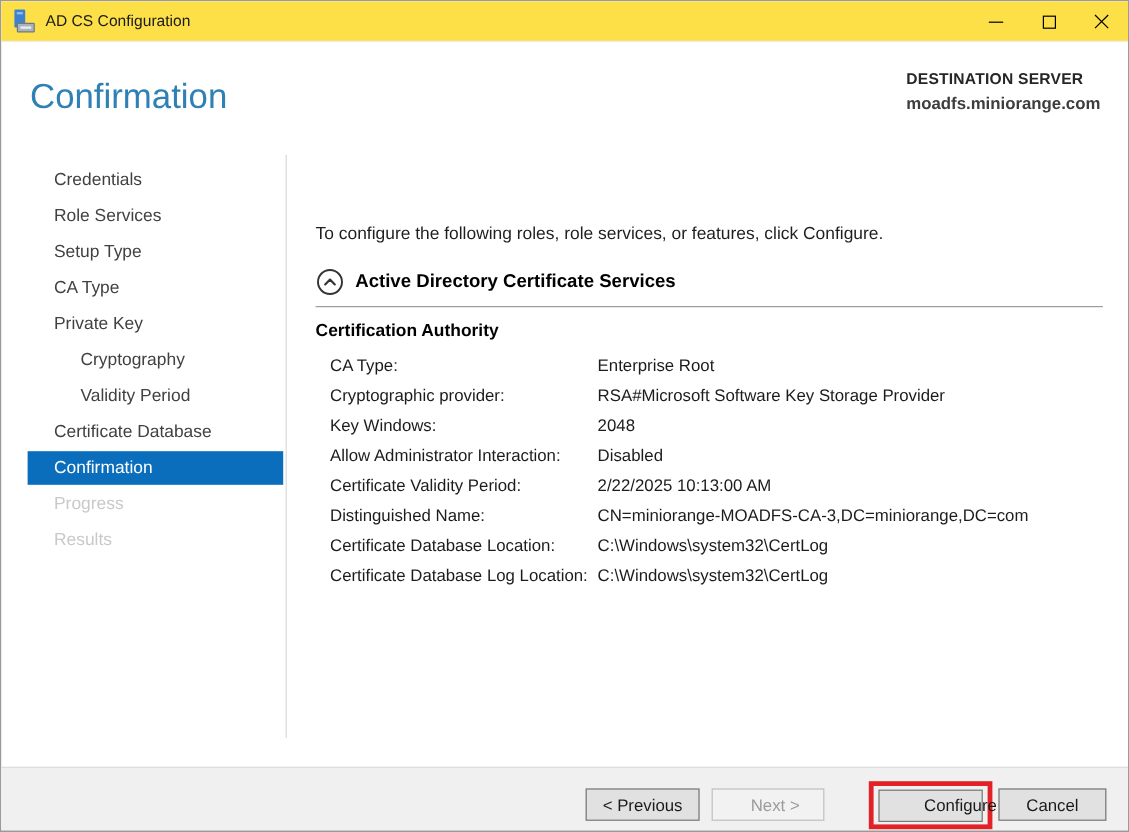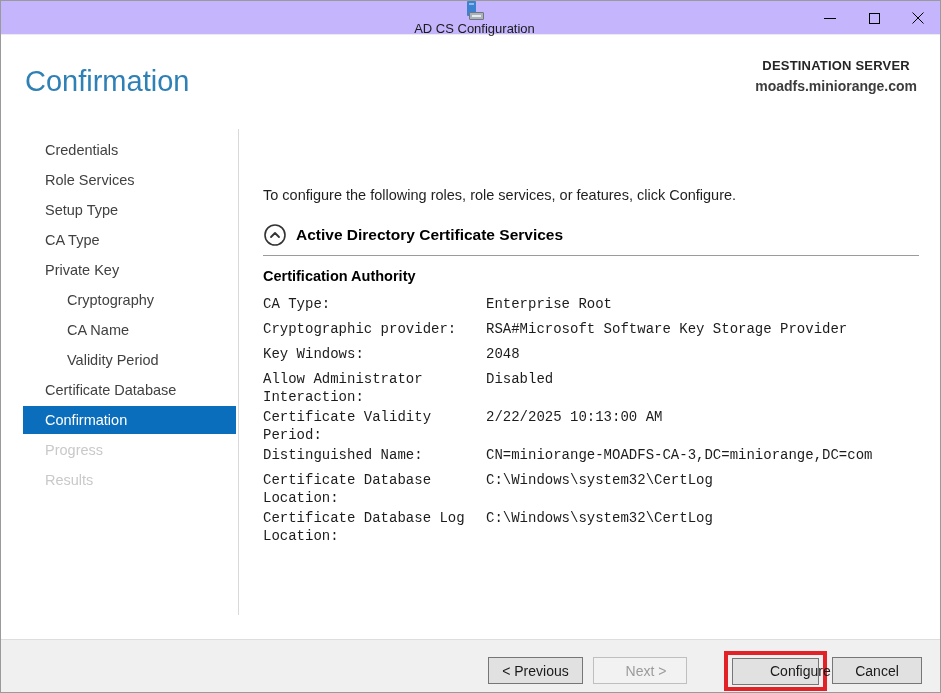--- a/index.html
+++ b/index.html
@@ -11,41 +11,41 @@
     width: 941px; height: 693px;
     background: #ffffff;
     border: 1px solid #9a9a9a;
     overflow: hidden;
     margin: 0 auto;
   }
 
   
   .titlebar {
     position: absolute; top: 0; left: 0; right: 0; height: 34px;
-    background: #c4b5fd;
+    background: #fde047;
     border-bottom: 1px solid #ececec;
-    display: flex; align-items: center; flex-direction: column;
+    display: flex; align-items: center;
   }
   .app-icon { position: relative; width: 20px; height: 20px; margin-left: 9px; flex: 0 0 auto; }
   .app-icon .tower { position: absolute; left: 2px; top: 0; width: 9px; height: 15px; background: #3d82d1; border-radius: 1px; }
   .app-icon .tower:before { content:""; position:absolute; left:2px; top:2px; width:5px; height:2px; background:#8fb9e8; }
   .app-icon .keyboard { position: absolute; left: 4px; top: 11px; width: 15px; height: 8px; background: #aab3bc; border: 1px solid #6f7780; border-radius: 1px; }
   .app-icon .keyboard:before { content:""; position:absolute; left:2px; top:2px; width:9px; height:2px; background:#e8ebee; }
   .titlebar-title { margin-left: 8px; font-size: 13px; color: #1a1a1a; }
   .caption-buttons { position: absolute; right: 0; top: 0; height: 34px; display: flex; }
   .caption-btn { width: 44px; height: 34px; display: flex; align-items: center; justify-content: center; background: transparent; border: none; cursor: pointer; }
   .glyph-min { display: block; width: 12px; height: 0; border-top: 1px solid #000; }
   .glyph-max { display: block; width: 11px; height: 11px; border: 1px solid #000; }
 
   
   .page-title {
     position: absolute; left: 24px; top: 64px;
     font-size: 29px; font-weight: 300; color: #2e80b5;
   }
-  .dest { position: absolute; right: 23px; top: 57px; text-align: center; }
+  .dest { position: absolute; right: 23px; top: 57px; text-align: left; }
   .dest-label { font-size: 13px; font-weight: bold; color: #262626; letter-spacing: .2px; }
   .dest-server { margin-top: 5px; font-size: 14px; font-weight: bold; color: #3d3d3d; }
 
   
   .sidebar { position: absolute; left: 0; top: 135px; width: 237px; }
   .nav-item {
     height: 28px; margin-bottom: 2px; margin-left: 22px; width: 213px;
     display: flex; align-items: center;
     padding-left: 22px;
     font-size: 14.5px; color: #414141; cursor: pointer;
@@ -56,21 +56,21 @@
   .v-divider { position: absolute; left: 237px; top: 128px; width: 1px; height: 486px; background: #d9d9d9; }
 
   
   .content { position: absolute; left: 262px; top: 138px; width: 656px; margin-top: 48px; }
   .intro { font-size: 14.5px; color: #1f1f1f; }
   .section-row { position: absolute; top: 36px; left: 0; display: flex; align-items: center; }
   .expander { width: 24px; height: 24px; cursor: pointer; background: none; border: none; padding: 0; display: block; }
   .section-title { margin-left: 9px; font-size: 15.5px; font-weight: bold; color: #000; }
   .section-rule { position: absolute; top: 68px; left: 0; width: 656px; border-top: 1px solid #9b9b9b; }
   .group-title { position: absolute; top: 81px; left: 0; font-size: 14.5px; font-weight: bold; color: #000; }
-  .details { position: absolute; top: 106px; left: 0; width: 656px; font-family: Liberation Mono, monospace; }
+  .details { position: absolute; top: 106px; left: 12px; width: 656px; }
   .detail-row { display: flex; align-items: flex-start; min-height: 25px; }
   .detail-label { width: 223px; flex: 0 0 223px; font-size: 14px; color: #1c1c1c; line-height: 18px; padding-top: 2px; }
   .detail-value { flex: 1; font-size: 14px; color: #1c1c1c; line-height: 18px; padding-top: 2px; }
 
   
   .footer {
     position: absolute; left: 0; right: 0; bottom: 0; height: 53px;
     background: #f0f0f0; border-top: 1px solid #dddddd;
   }
   .btn {
@@ -121,21 +121,20 @@
     <div class="dest-server">moadfs.miniorange.com</div>
   </div>
 
   <div class="sidebar">
     <div class="nav-item">Credentials</div>
     <div class="nav-item">Role Services</div>
     <div class="nav-item">Setup Type</div>
     <div class="nav-item">CA Type</div>
     <div class="nav-item">Private Key</div>
     <div class="nav-item indent">Cryptography</div>
-    <div class="nav-item indent">CA Name</div>
     <div class="nav-item indent">Validity Period</div>
     <div class="nav-item">Certificate Database</div>
     <div class="nav-item selected">Confirmation</div>
     <div class="nav-item disabled">Progress</div>
     <div class="nav-item disabled">Results</div>
   </div>
   <div class="v-divider"></div>
 
   <div class="content">
     <div class="intro">To configure the following roles, role services, or features, click Configure.</div>

